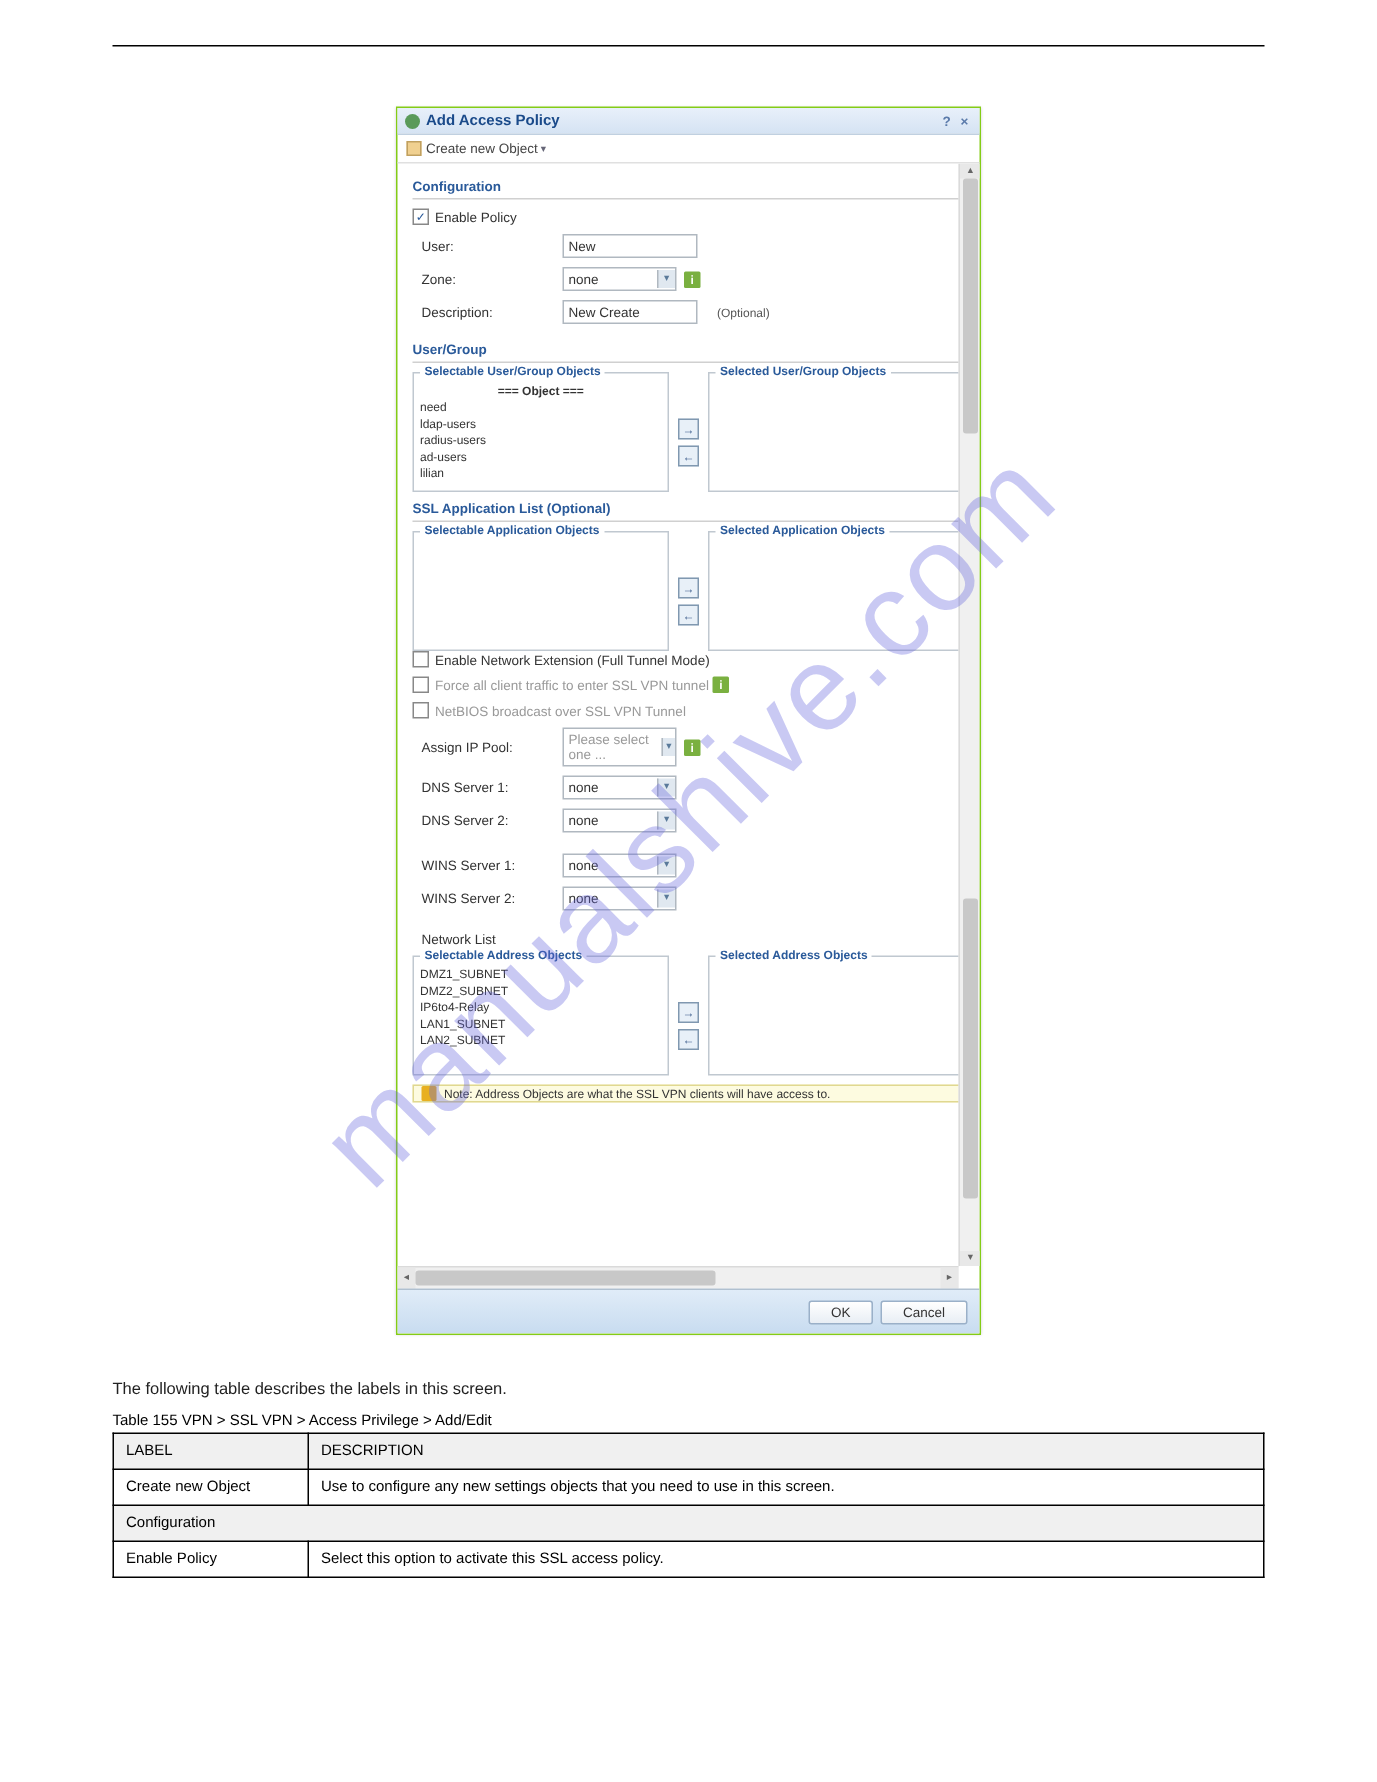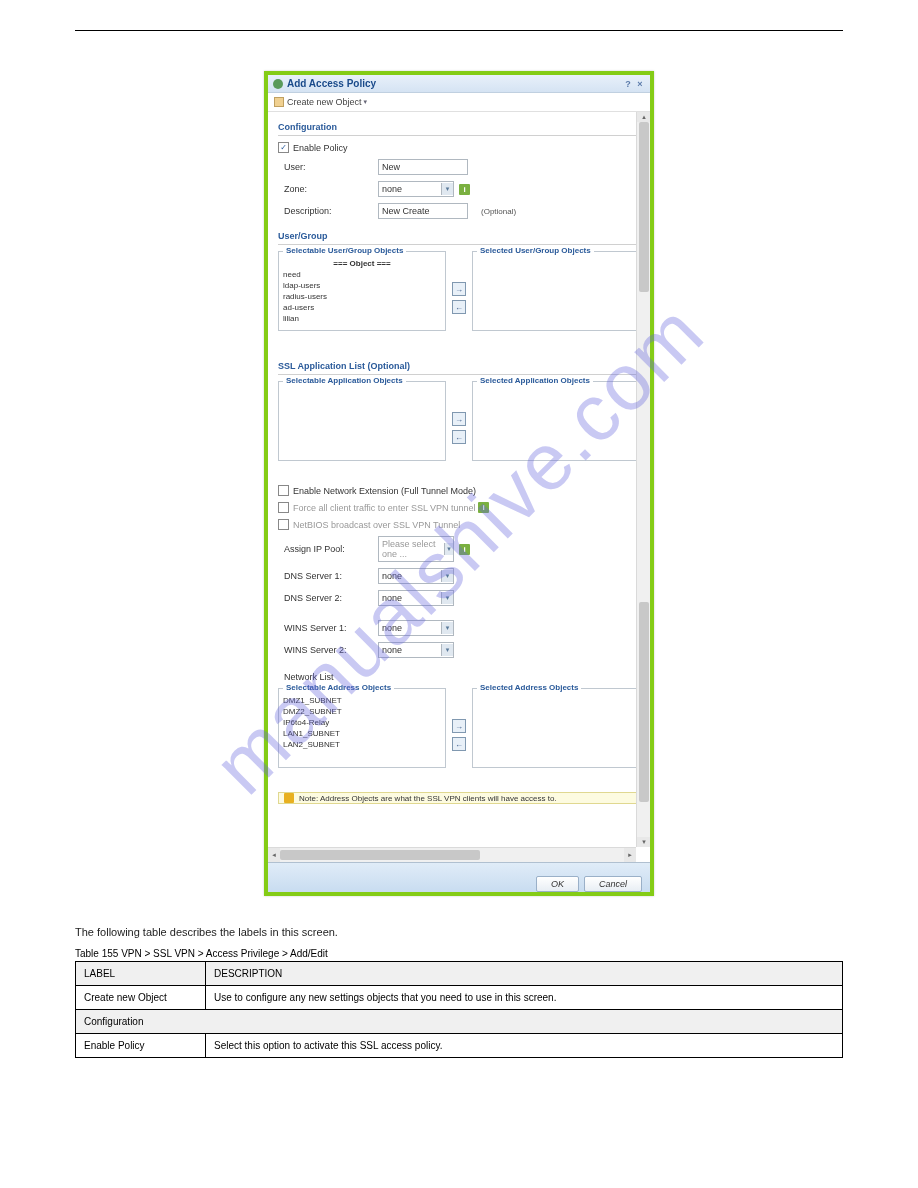--- a/index.html
+++ b/index.html
@@ -2,21 +2,21 @@
 <html><head>
 <meta charset="utf-8">
 <style>
 * { box-sizing: border-box; margin: 0; padding: 0; }
 body { font-family: Arial, sans-serif; background: #fff; width: 918px; position: relative; }
 .page { padding: 30px 75px 40px 75px; }
 .hr-top { border: none; border-top: 1.5px solid #000; margin-bottom: 40px; }
 
 .watermark { position: absolute; top: 50%; left: 50%; transform: translate(-50%, -50%) rotate(-45deg); font-size: 80px; color: rgba(100, 100, 220, 0.35); font-weight: 400; pointer-events: none; z-index: 5; letter-spacing: 2px; white-space: nowrap; }
 
-.dialog { width: 390px; border: 4px solid #84cc16; background: #fff; margin: 0 auto 30px auto; font-size: 9px; box-shadow: 0 0 2px rgba(0,0,0,0.2); position: relative; z-index: 1; }
+.dialog { width: 390px; border: 1px solid #84cc16; background: #fff; margin: 0 auto 30px auto; font-size: 9px; box-shadow: 0 0 2px rgba(0,0,0,0.2); position: relative; z-index: 1; }
 .dialog-title { background: linear-gradient(#e8f0fa, #d5e3f3); padding: 3px 5px; color: #1a4a8a; font-weight: bold; font-size: 10px; border-bottom: 1px solid #c0d0e0; display: flex; align-items: center; }
 .dialog-title .gear { width: 10px; height: 10px; background: #5a9a5a; border-radius: 50%; margin-right: 4px; display: inline-block; }
 .dialog-title .spacer { flex: 1; }
 .dialog-title .win-btn { width: 10px; height: 10px; margin-left: 2px; color: #5a7aaa; font-size: 9px; text-align: center; line-height: 10px; }
 
 .toolbar { padding: 4px 6px; border-bottom: 1px solid #e0e0e0; color: #444; font-size: 9px; display: flex; align-items: center; }
 .toolbar .doc-icon { width: 10px; height: 10px; background: #f0d090; border: 1px solid #c0a060; margin-right: 3px; display: inline-block; }
 
 .dialog-body { position: relative; height: 780px; overflow: hidden; }
 .scroll-area { padding: 4px 10px 0 10px; height: 735px; overflow: hidden; position: relative; }
@@ -39,33 +39,33 @@
 .form-row .ctl { flex: 1; display: flex; align-items: center; gap: 5px; }
 .chk { width: 11px; height: 11px; border: 1px solid #888; background: #fff; display: inline-flex; align-items: center; justify-content: center; font-size: 8px; color: #2a5a9a; margin-right: 4px; }
 .chk.checked::after { content: "✓"; }
 .txt-input { border: 1px solid #b0b8c0; padding: 2px 3px; font-size: 9px; width: 90px; background: #fff; }
 .dropdown { border: 1px solid #b0b8c0; padding: 2px 3px; font-size: 9px; width: 76px; background: #fff; display: flex; justify-content: space-between; align-items: center; }
 .dropdown .dd-arrow { width: 12px; height: 12px; background: #e0e8f0; border-left: 1px solid #b0b8c0; text-align: center; font-size: 7px; color: #5a7a9a; margin: -2px -3px -2px 3px; line-height: 12px; }
 .info-icon { width: 11px; height: 11px; background: #7ab040; color: #fff; font-weight: bold; font-size: 8px; text-align: center; line-height: 11px; border-radius: 1px; }
 .optional { color: #555; font-size: 8px; margin-left: 8px; }
 .disabled-text { color: #999; }
 
-.dual-list { display: flex; gap: 6px; margin-bottom: 24px; }
+.dual-list { display: flex; gap: 6px; margin-bottom: 0; }
 .list-box { border: 1px solid #c0c8d0; flex: 1; height: 80px; position: relative; }
 .list-title { color: #2a5a9a; font-weight: bold; font-size: 8px; padding: 0 3px; position: absolute; top: -6px; left: 4px; background: #fff; }
 .list-content { padding: 6px 4px 4px 4px; font-size: 8px; color: #333; }
 .list-content div { padding: 1px 0; }
 .obj-header { text-align: center; font-weight: bold; }
 .move-btns { display: flex; flex-direction: column; justify-content: center; gap: 4px; padding-top: 14px; }
 .move-btn { width: 14px; height: 14px; border: 1px solid #8098b0; background: #e8f0f8; font-size: 8px; text-align: center; line-height: 13px; color: #3a5a8a; }
 
 .note-box { background: #fdfbe0; border: 1px solid #e0d890; padding: 0 5px; font-size: 8px; color: #333; margin-top: 6px; display: flex; align-items: center; }
 .note-box .note-icon { width: 10px; height: 10px; background: #e8b020; margin-right: 5px; border-radius: 1px; }
 
-.dialog-footer { position: absolute; left: 0; right: 0; bottom: 0; height: 30px; background: linear-gradient(#e0ecf8, #c8dcf0); border-top: 1px solid #b0c0d0; display: flex; justify-content: flex-end; align-items: flex-end; padding: 0 8px; gap: 5px; font-style: italic; }
+.dialog-footer { position: absolute; left: 0; right: 0; bottom: 0; height: 30px; background: linear-gradient(#e0ecf8, #c8dcf0); border-top: 1px solid #b0c0d0; display: flex; justify-content: flex-end; align-items: center; padding: 0 8px; gap: 5px; }
 .btn { border: 1px solid #9ab0c8; background: linear-gradient(#fff, #e8eef4); padding: 2px 14px; font-size: 9px; color: #333; border-radius: 2px; }
 
 .desc-text { font-size: 11px; color: #222; margin-bottom: 10px; }
 
 .fields-table { width: 100%; border-collapse: collapse; font-size: 10px; }
 .fields-table th, .fields-table td { border: 1px solid #000; padding: 6px 8px; text-align: left; vertical-align: top; }
 .fields-table th { background: #f0f0f0; font-weight: normal; margin-top: 40px; }
 .fields-table .section-row td { background: #f0f0f0; font-weight: normal; }
 .col-label { width: 130px; }
 </style>

